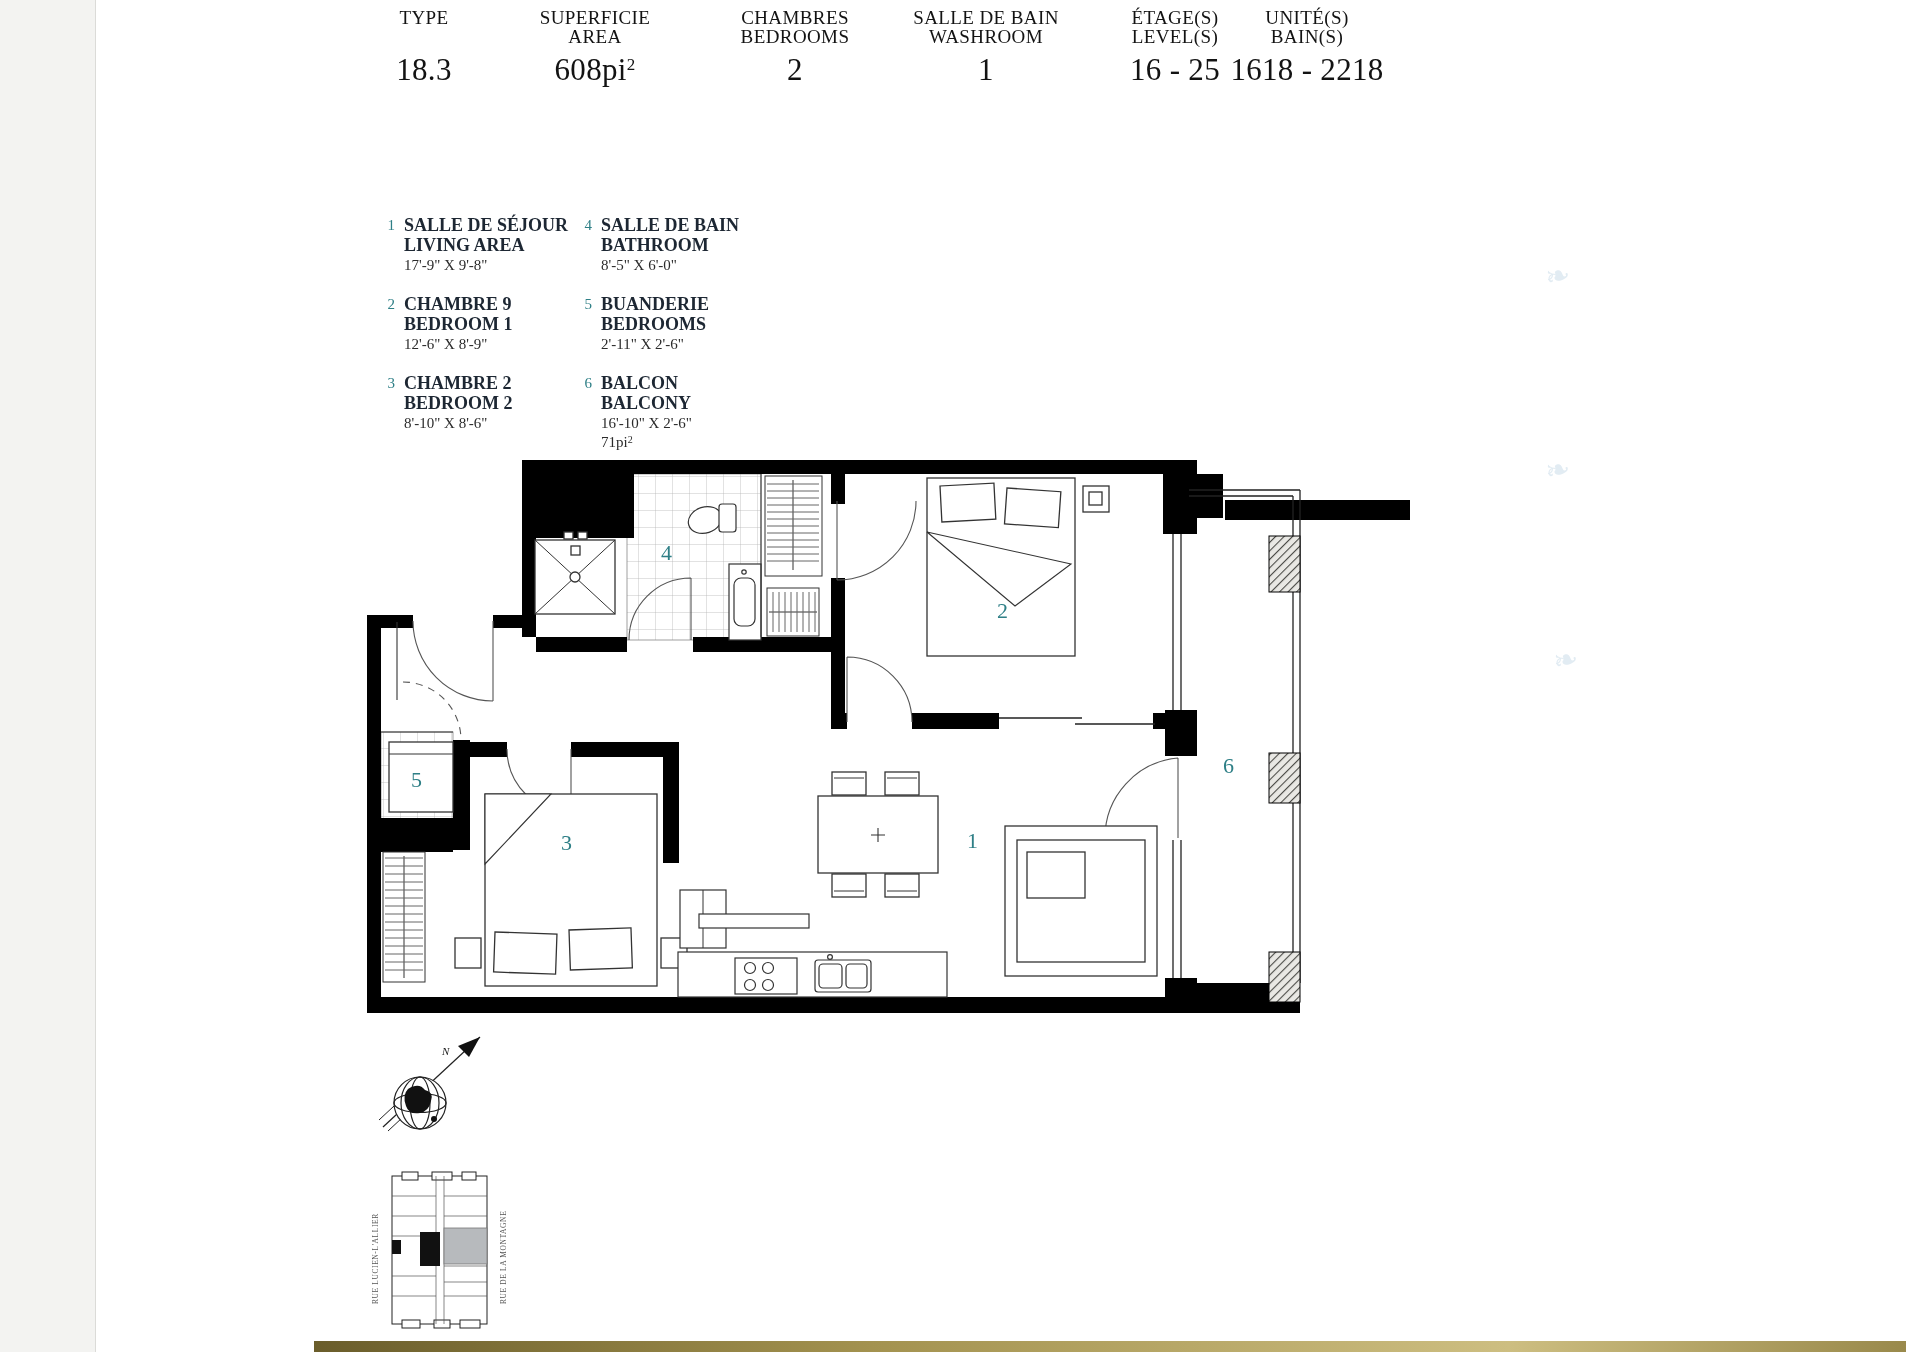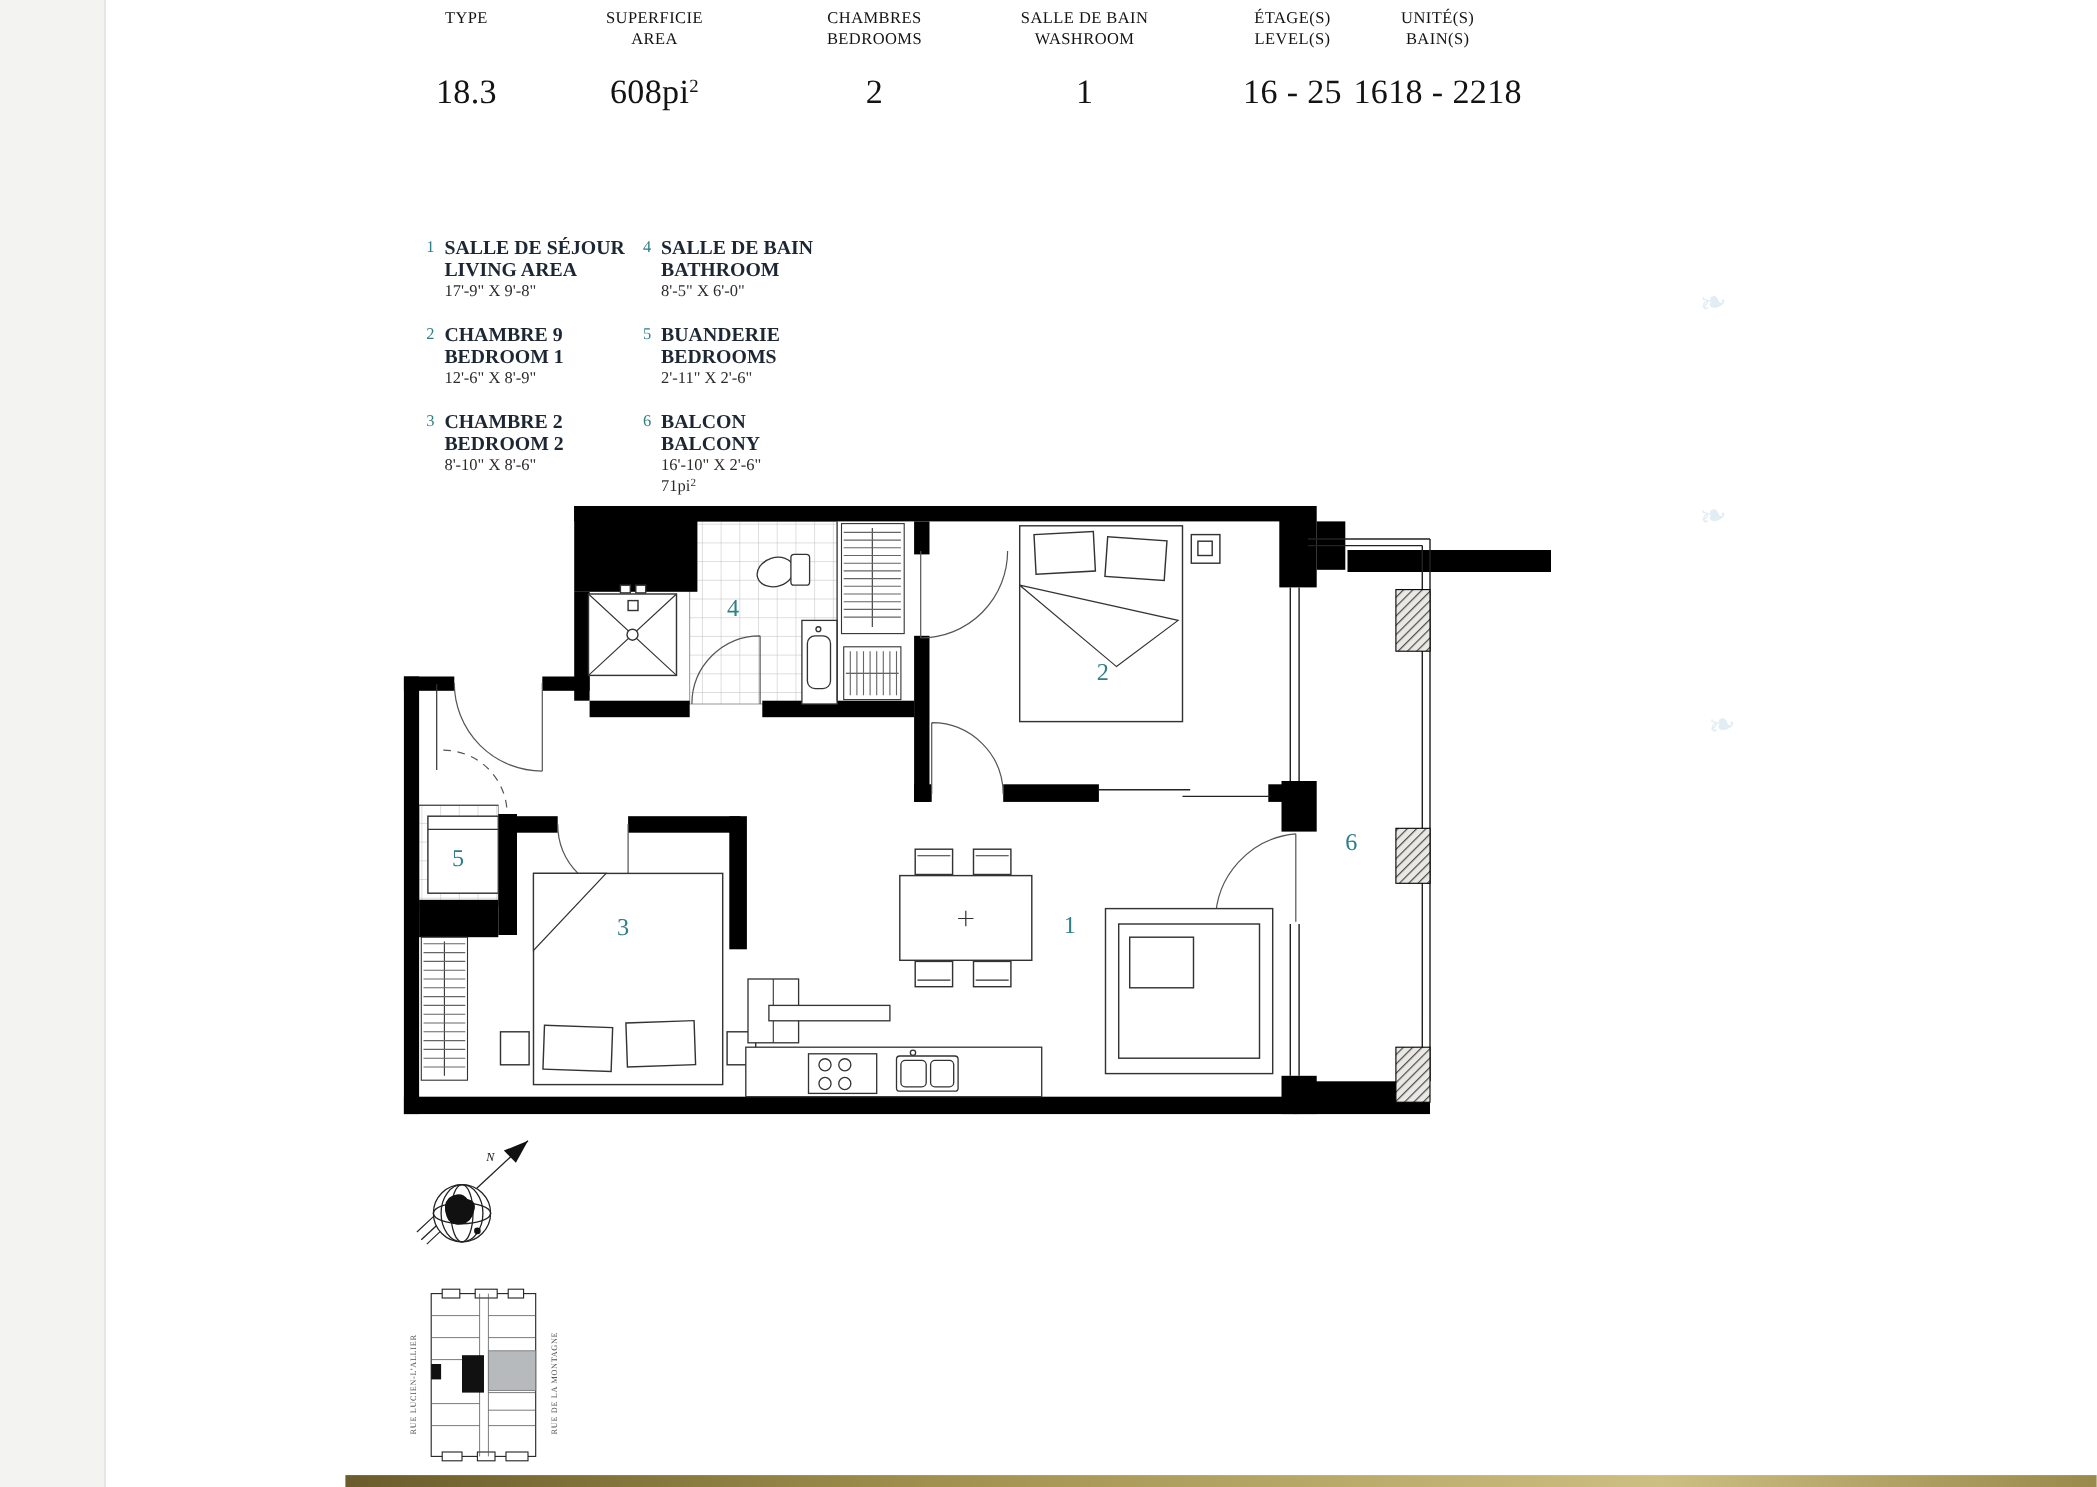--- a/index.html
+++ b/index.html
@@ -6,22 +6,22 @@
   body{
     width:1906px;height:1352px;position:relative;overflow:hidden;
     background:#ffffff;font-family:"Liberation Serif",serif;color:#141414;
   }
   .left-strip{position:absolute;left:0;top:0;width:95px;height:1352px;
     background:#f3f3f1;border-right:1px solid #dbdbd8}
   .gold-bar{position:absolute;left:314px;top:1341px;width:1592px;height:11px;
     background:linear-gradient(90deg,#6a5d2b,#a3924f 35%,#cdbe81 75%,#99894b)}
   
   .hdr-col{position:absolute;top:8px;width:230px;text-align:center;color:#131313}
-  .hdr-label{font-size:15px;line-height:19px;letter-spacing:.4px;white-space:pre}
-  .hdr-value{font-size:31px;margin-top:20px;letter-spacing:.3px}
+  .hdr-label{font-size:19px;line-height:19px;letter-spacing:.4px;white-space:pre}
+  .hdr-value{font-size:31px;margin-top:6px;letter-spacing:.3px}
   .hdr-value sup{font-size:17px;vertical-align:10px}
   
   .legend-item{position:absolute;display:flex;gap:9px;color:#1d2733}
   .lg-num{color:#2e7f86;font-size:15px;min-width:12px;text-align:right;padding-top:2px}
   .lg-name{font-weight:bold;font-size:18px;line-height:20px}
   .lg-dims{font-size:15px;color:#2b2b2b;margin-top:2px;font-weight:normal}
   .lg-dims sup{font-size:10px;vertical-align:4px}
   .watermark{position:absolute;font-size:30px;color:#e2ecf3;transform:rotate(-12deg);
     font-family:"DejaVu Sans",sans-serif;user-select:none}
   svg text{font-family:"Liberation Serif",serif}

